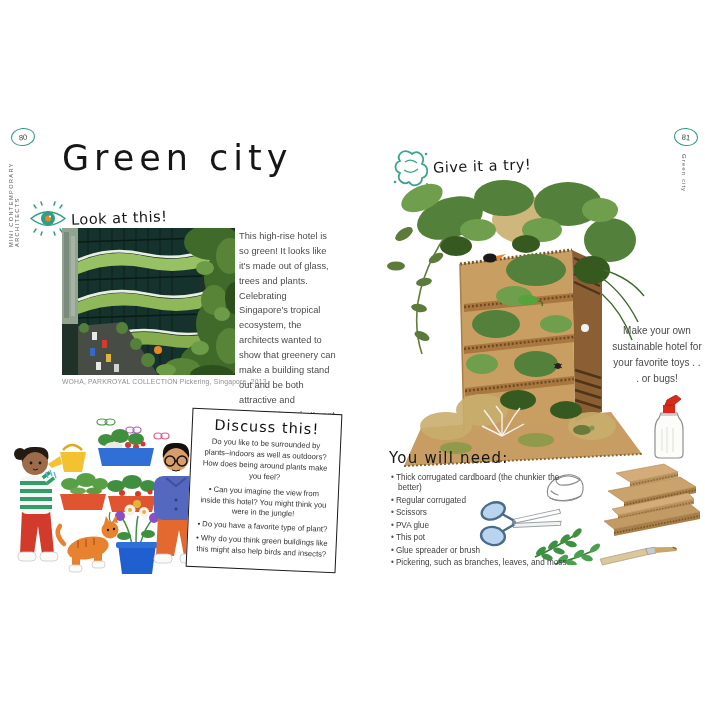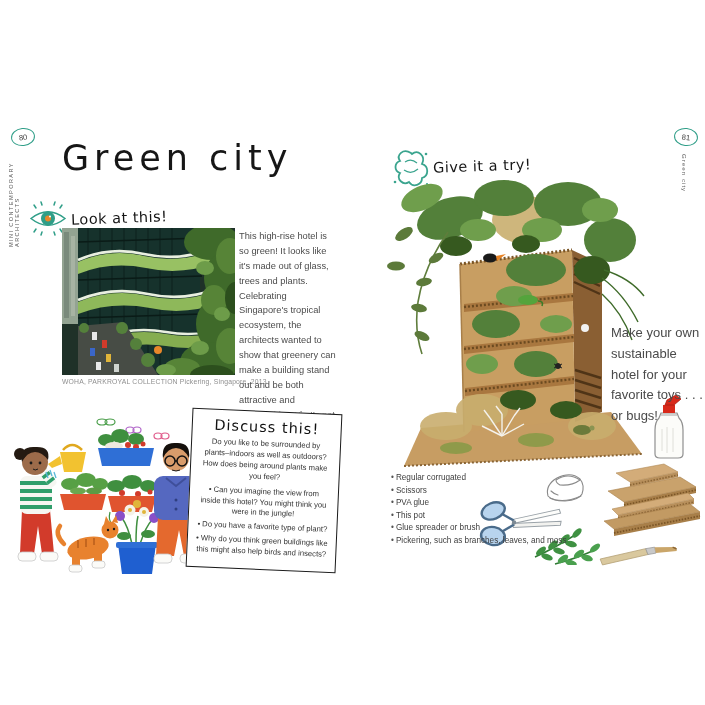--- a/index.html
+++ b/index.html
@@ -22,21 +22,21 @@
   .caption{position:absolute;left:62px;top:378px;width:210px;font-size:6.8px;color:#8e8e8e;letter-spacing:.2px;}
   .body-par{position:absolute;left:239px;top:229px;width:98px;font-size:9.3px;line-height:1.6;color:#4c4c4c;}
   .discuss{position:absolute;left:189px;top:411px;width:150px;background:#fff;border:1.6px solid #1a1a1a;
            transform:rotate(2.5deg);padding:7px 8px 9px;box-sizing:border-box;text-align:center;z-index:3;}
   .discuss h3{margin:0 0 4px;font-size:14.5px;font-weight:400;letter-spacing:1px;color:#111;}
   .discuss .intro{font-size:7.7px;line-height:1.42;color:#333;margin-bottom:4px;}
   .discuss .li{font-size:7.7px;line-height:1.4;color:#333;margin-bottom:3px;}
   .discuss .bullet{margin-right:2px;}
   
   .try-label{position:absolute;left:433px;top:158px;font-size:14.5px;transform:rotate(-2deg);letter-spacing:.5px;}
-  .note-text{position:absolute;left:611px;top:323px;width:92px;font-size:13px;line-height:1.6;color:#4a4a4a;z-index:2;}
+  .note-text{position:absolute;left:611px;top:323px;width:92px;font-size:10px;line-height:1.6;color:#4a4a4a;z-index:2;text-align:center;}
   .need-heading{position:absolute;left:389px;top:449px;font-size:15px;letter-spacing:1.2px;}
   .need-list{position:absolute;left:391px;top:473px;width:192px;z-index:2;}
   .need-list .li{font-size:8.2px;line-height:1.22;color:#3d3d3d;margin-bottom:2.5px;padding-left:7px;text-indent:-7px;}
   .need-list .bullet{margin-right:2px;color:#555;}
   svg{display:block;}
 </style>
 </head>
 <body>
 
 <div class="spread">
@@ -425,21 +425,23 @@
     <circle cx="206" cy="254" r="2.5" fill="#8a9452"></circle>
 
     <g fill="#8f9a4a">
         <ellipse cx="150" cy="266" rx="18" ry="7"></ellipse>
         <ellipse cx="70" cy="274" rx="16" ry="6"></ellipse>
       </g>
   </svg>
 
   <div class="note-text">Make your own sustainable hotel for your favorite toys . . . or bugs!</div>
 
+  <div class="need-heading hand abs" style="left: 389px; top: 449px;">You will need:</div>
   <div class="need-list">
+      <div class="li"><span class="bullet">•</span><span>Thick corrugated cardboard (the chunkier the better)</span></div>
       <div class="li"><span class="bullet">•</span><span>Regular corrugated</span></div>
       <div class="li"><span class="bullet">•</span><span>Scissors</span></div>
       <div class="li"><span class="bullet">•</span><span>PVA glue</span></div>
       <div class="li"><span class="bullet">•</span><span>This pot</span></div>
       <div class="li"><span class="bullet">•</span><span>Glue spreader or brush</span></div>
       <div class="li"><span class="bullet">•</span><span>Pickering, such as branches, leaves, and moss</span></div>
     </div>
 
   <svg class="abs" style="left:478px;top:492px;" width="86" height="58" viewBox="0 0 86 58">
     <g transform="rotate(-4 43 29)">

